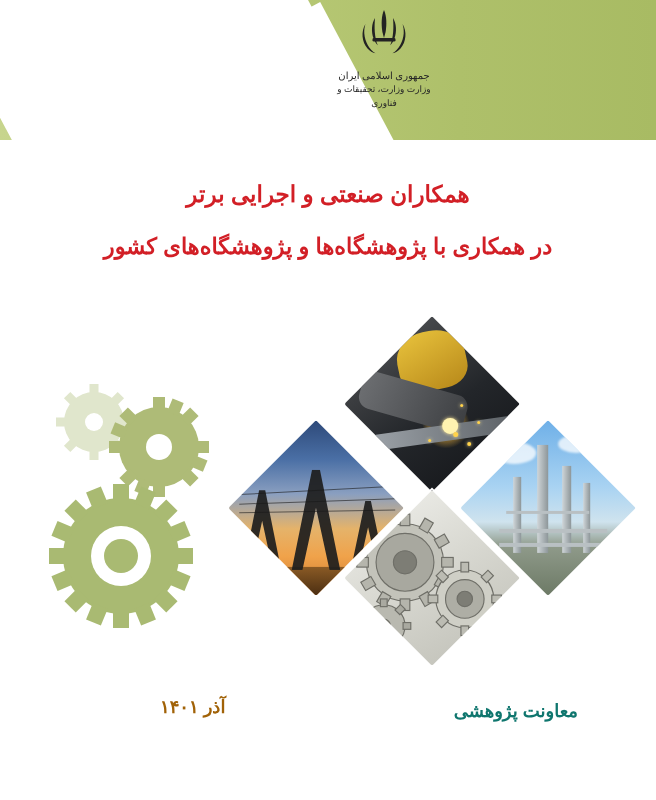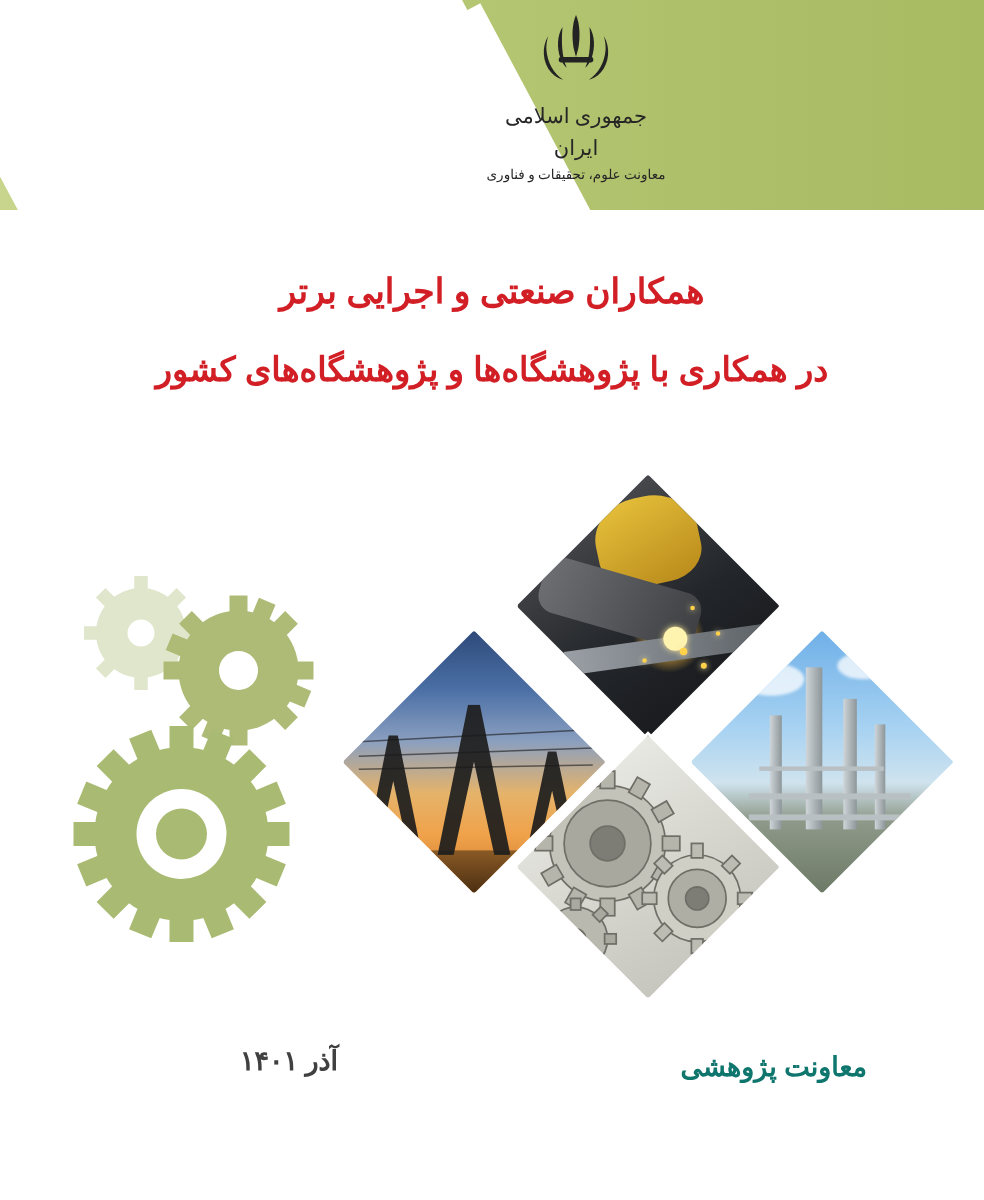--- a/index.html
+++ b/index.html
@@ -93,21 +93,21 @@
   .emblem svg { display: block; margin: 0 auto; }
   .emblem-text {
     margin-top: 2px;
     font-family: "Liberation Serif", serif;
     font-size: 9px;
     line-height: 1.5;
     color: #262626;
     letter-spacing: 0.2px;
     direction: rtl;
   }
-  .emblem-text div:first-child { font-size: 14px; }
+  .emblem-text div:first-child { font-size: 10px; }
 
   
   .titles {
     position: absolute;
     left: 0;
     top: 176px;
     width: 656px;
     text-align: center;
     direction: rtl;
   }
@@ -267,21 +267,21 @@
     text-align: right;
     color: #0f766e;
     font-weight: bold;
     font-size: 18px;
     line-height: 1.9;
   }
   .footer-left {
     position: absolute;
     left: 160px;
     top: 2px;
-    color: #404040;
+    color: #a16207;
     font-weight: bold;
     font-size: 18px;
   }
 </style>
 </head>
 <body>
 
 <div class="page">
 
   <div class="header">
@@ -306,21 +306,21 @@
             <path d="M40 10 c3.4 5.4 4 13.6 1.4 20.6 c-1.1 3 -2.6 5.2 -4.2 6.6 c3.4-7.6 3.6-18.4 2.8-27.2z"></path>
 
             <path d="M12.5 16 c-4.6 7.2 -3.8 18 2 24.4 c2.4 2.6 5.2 4.2 8 4.8 c-6.4-4 -10.6-11.6 -11.2-19.8 c-0.2-3.2 0.2-6.4 1.2-9.4z"></path>
 
             <path d="M49.5 16 c4.6 7.2 3.8 18 -2 24.4 c-2.4 2.6 -5.2 4.2 -8 4.8 c6.4-4 10.6-11.6 11.2-19.8 c0.2-3.2 -0.2-6.4 -1.2-9.4z"></path>
           </g>
         </svg>
       </span>
       <div class="emblem-text">
         <div>جمهوری اسلامی ایران</div>
-        <div>معاونت علوم، تحقیقات و فناوری</div>
+        <div>وزارت وزارت، تحقیقات و فناوری</div>
       </div>
     </div>
   </div>
 
   <div class="titles">
     <div class="title-line">همکاران صنعتی و اجرایی برتر</div>
     <div class="title-line second">در همکاری با پژوهشگاه‌ها و پژوهشگاه‌های کشور</div>
   </div>
 
   <div class="gears">

